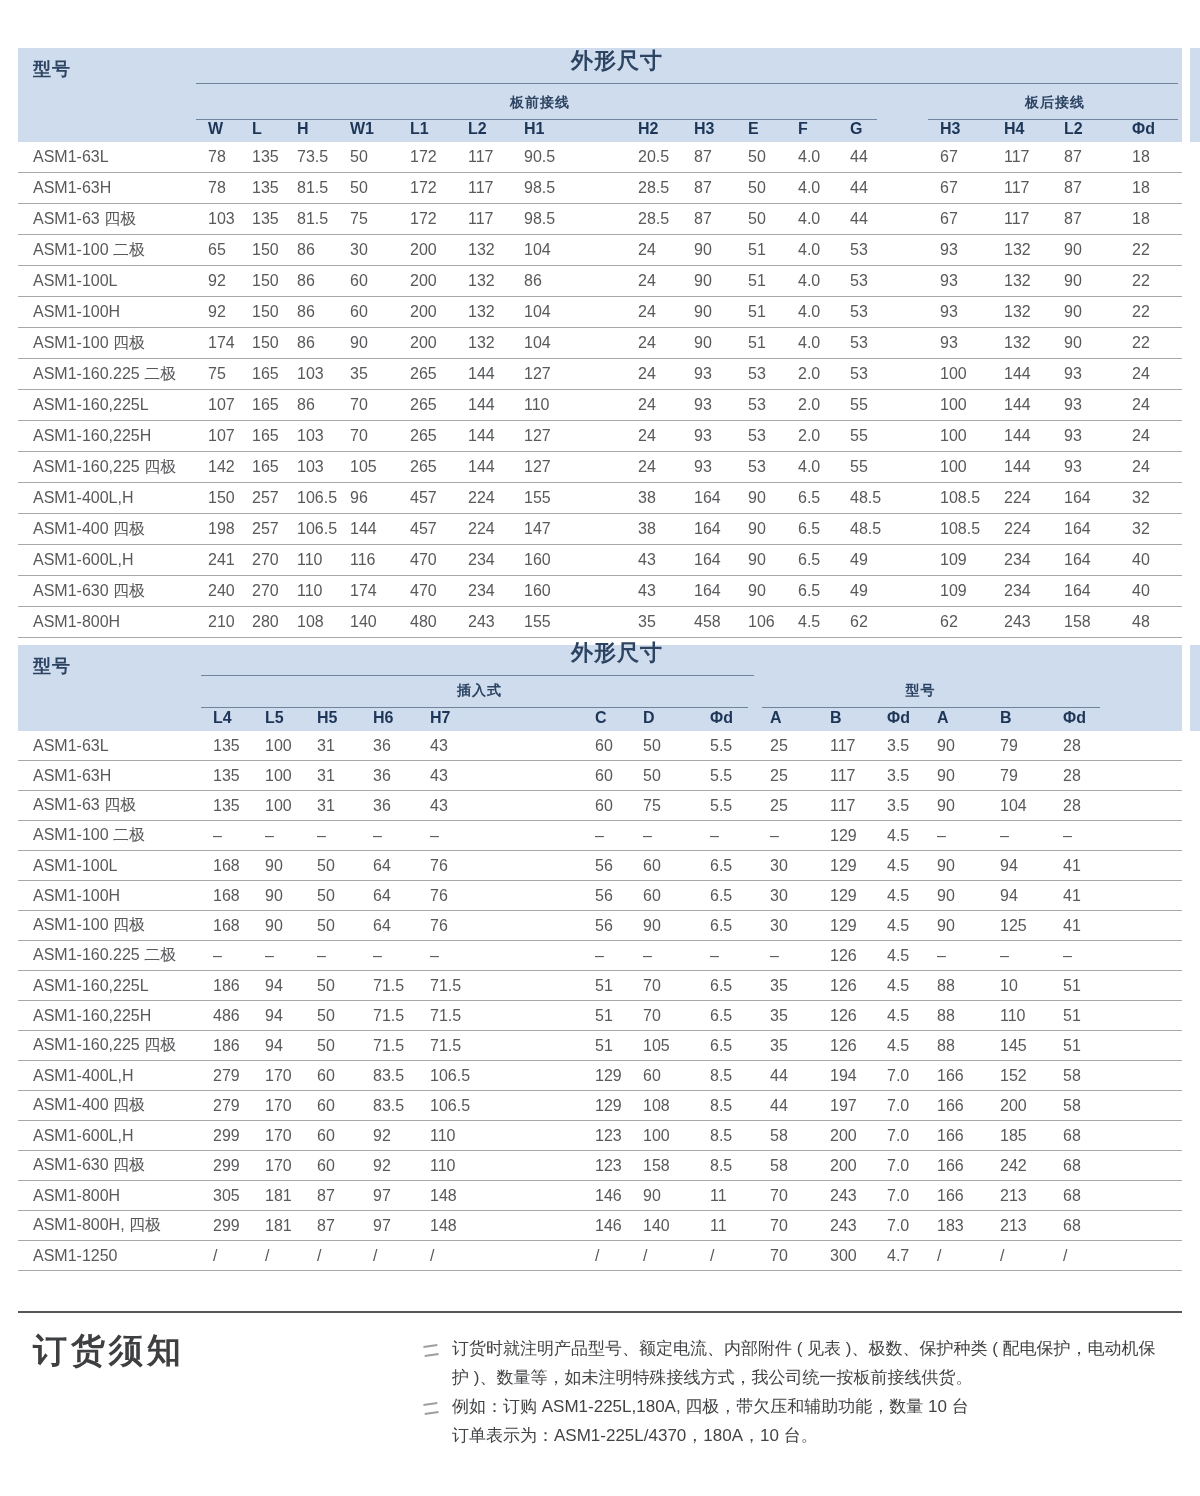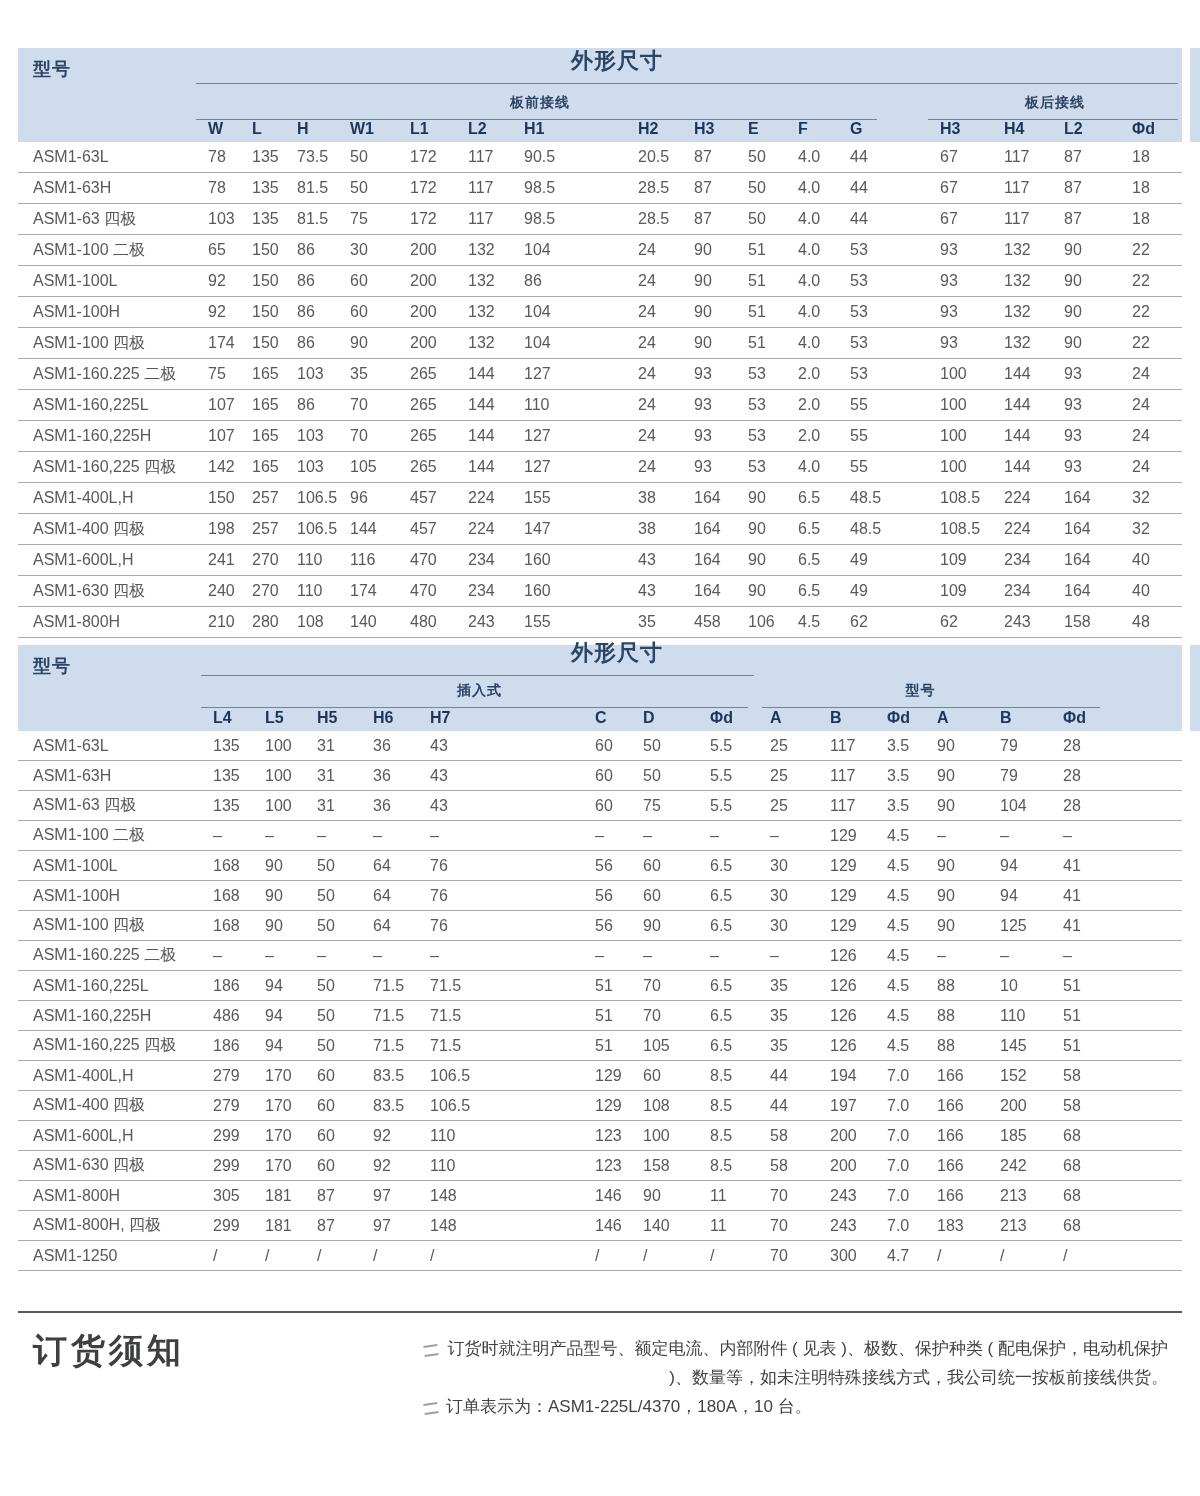--- a/index.html
+++ b/index.html
@@ -36,21 +36,21 @@
   #t1 tbody td{height:28px;}
   #t2 tbody td{height:27px;}
   .sliver{position:absolute;left:1190px;width:10px;background:var(--header-bg);}
   #sl1{top:48px;height:94px;}
   #sl2{top:645px;height:86px;}
   .notes-line{position:absolute;left:18px;top:1311px;width:1164px;height:0;
               border-top:2px solid #56575a;}
   .notes-title{position:absolute;left:33px;top:1328px;font-size:34px;color:#3e3f41;
                font-weight:600;letter-spacing:4px;}
   .notes{position:absolute;left:424px;top:1334px;width:744px;display:flex;flex-direction:column;}
-  .note{display:flex;gap:8px;align-items:flex-start;text-align:right;}
+  .note{display:flex;gap:14px;align-items:flex-start;}
   .bullet{flex:none;width:14px;height:7px;border-top:2px solid #9b9ea3;border-bottom:2px solid #9b9ea3;
           margin-top:11px;transform:rotate(-8deg);}
   .note-text{font-size:17px;line-height:29px;color:var(--note-text);}
 </style>
 </head>
 <body>
 
 <div class="page">
 
   <div class="tblwrap" id="w1">
@@ -834,18 +834,19 @@
   <div class="notes" id="notes">
       <div class="note">
         <span class="bullet"></span>
         <div class="note-text">
           <div>订货时就注明产品型号、额定电流、内部附件 ( 见表 )、极数、保护种类 ( 配电保护，电动机保护 )、数量等，如未注明特殊接线方式，我公司统一按板前接线供货。</div>
         </div>
       </div>
       <div class="note">
         <span class="bullet"></span>
         <div class="note-text">
+          <div>例如：订购 ASM1-225L,180A, 四极，带欠压和辅助功能，数量 10 台</div>
           <div>订单表示为：ASM1-225L/4370，180A，10 台。</div>
         </div>
       </div>
     </div>
 
 </div>
 
 </body></html>

